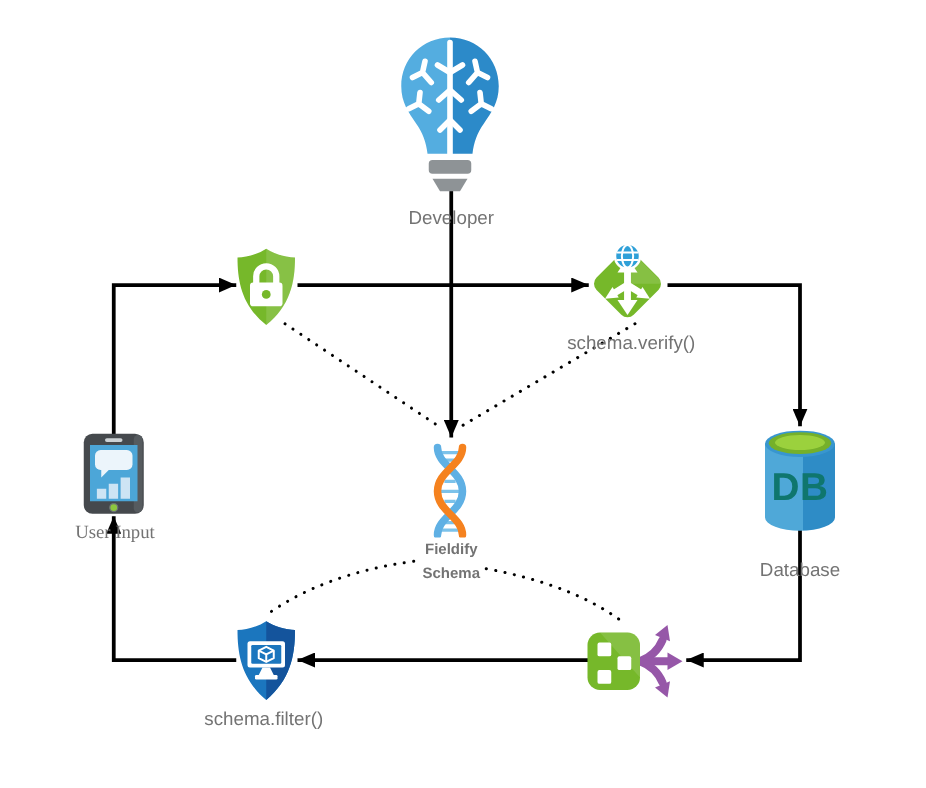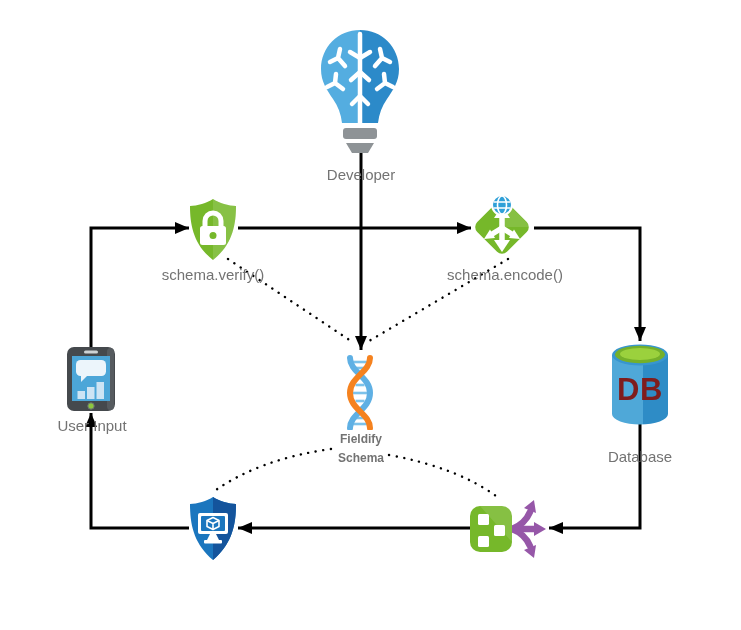--- a/index.html
+++ b/index.html
@@ -22,21 +22,21 @@
     line-height:18px;
     white-space:nowrap;
   }
   .node-label.bold { font-weight:bold; font-size:12px; line-height:19px; white-space:normal; }
   .db-text {
     position:absolute;
     left:606px; top:372px; width:68px;
     text-align:center;
     font-size:31px;
     font-weight:bold;
-    color:#7f1d1d;
+    color:#0f766e;
     letter-spacing:0.5px;
   }
 </style>
 </head>
 <body>
 
 <div id="stage">
 
   <svg class="layer" width="741" height="630" viewBox="0 0 741 630">
     <defs>
@@ -177,22 +177,22 @@
     <rect x="8" y="11" width="38" height="45" fill="#4ca6d8"></rect>
     <rect x="12" y="15" width="30" height="16" rx="4.5" fill="#ecf5fb"></rect>
     <polygon points="17,30 17,37 24,30" fill="#ecf5fb"></polygon>
     <rect x="13.5" y="46" width="7.5" height="8" fill="#cde4f4"></rect>
     <rect x="23" y="42" width="7.5" height="12" fill="#cde4f4"></rect>
     <rect x="32.5" y="37" width="7.5" height="17" fill="#cde4f4"></rect>
     <circle cx="27" cy="61" r="3.2" fill="#8dc63f" stroke="#6b7075" stroke-width="1"></circle>
   </svg>
 
   <div class="node-label" style="left:276px; top:166px;">Developer</div>
-  <div class="node-label" style="left:128px; top:266px;">schema.verify()</div>
-  <div class="node-label" style="left:420px; top:266px;">schema.encode()</div>
+  <div class="node-label" style="left:420px; top:266px;">schema.verify()</div>
   <div class="node-label" style="left:555px; top:448px;">Database</div>
   <div class="node-label bold" style="left:276px; top:430px;">
     <span>Fieldify</span><br>
     <span>Schema</span>
   </div>
-  <div class="node-label" style="left:7px; top:417px;">User Input</div>
+  <div class="node-label" style="left:126px; top:567px;">schema.filter()</div>
+  <div class="node-label" style="left:7px; top:417px;font-family:Liberation Serif, serif;">User Input</div>
 
 </div>
 
 </body></html>

